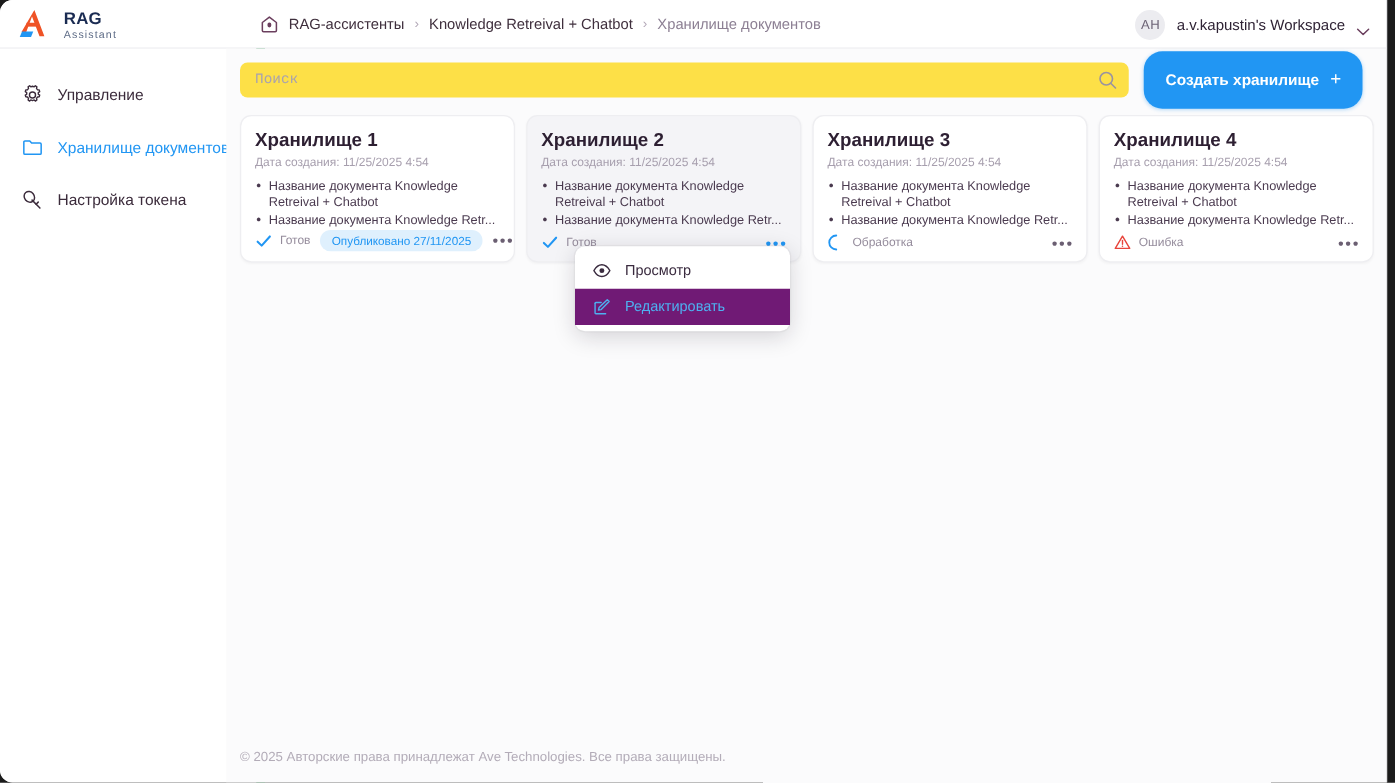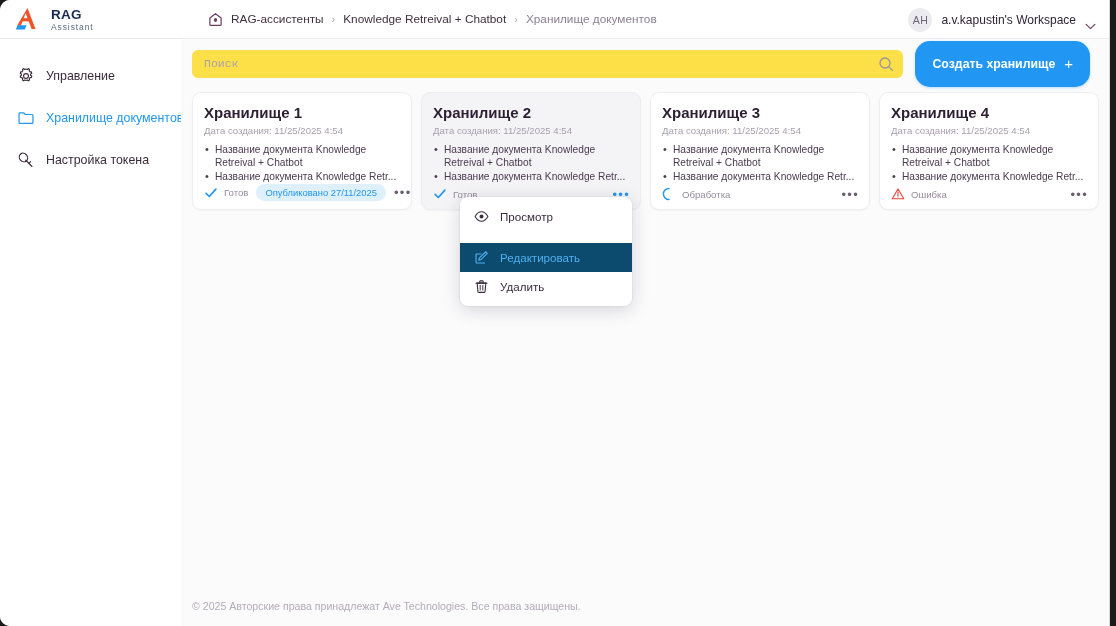--- a/index.html
+++ b/index.html
@@ -185,21 +185,21 @@
     background: #ffffff;
     border-radius: 8px;
     box-shadow: 0 4px 18px rgba(26,16,36,.17), 0 0 0 1px rgba(0,0,0,.035);
     padding: 5px 0; z-index: 40;
   }
   .dd-item {
     height: 29px; display: flex; align-items: center; gap: 11px;
     padding: 0 14px; font-size: 11.6px; color: #3a2b3f;
     cursor: pointer;
   }
-  .dd-item.hl { background: #0c4a6e; color: #4eb0f0; margin-top: 12px; }
+  .dd-item.hl { background: #701a75; color: #4eb0f0; }
   .dd-icon { width: 15px; height: 15px; flex: 0 0 auto; display:block; }
 
   
   .footer {
     position: absolute; left: 11px; bottom: 14px;
     font-size: 10.6px; color: #b3acb8;
   }
 </style>
 </head>
 <body>
@@ -398,28 +398,17 @@
       <div class="dd-item hl">
         <span class="dd-icon">
           <svg viewBox="0 0 16 16" width="15" height="15">
             <path d="M2.2 5.0 V13.2 a.7.7 0 0 0 .7.7 H11.2" fill="none" stroke="#4eb0f0" stroke-width="1.2" stroke-linecap="round"></path>
             <path d="M2.2 5.0 a.7.7 0 0 1 .7-.7 H7.4" fill="none" stroke="#4eb0f0" stroke-width="1.2" stroke-linecap="round"></path>
             <path d="M12.6 1.9 L14.2 3.5 L7.4 10.3 L5.1 10.8 L5.6 8.6 Z" fill="none" stroke="#4eb0f0" stroke-width="1.2" stroke-linejoin="round"></path>
           </svg>
         </span>
         <span>Редактировать</span>
       </div>
-      <div class="dd-item">
-        <span class="dd-icon">
-          <svg viewBox="0 0 16 16" width="15" height="15">
-            <path d="M3.4 4.4 H12.6 L11.8 13.6 a.8.8 0 0 1-.8.7 H5 a.8.8 0 0 1-.8-.7 Z" fill="none" stroke="#3a2b3f" stroke-width="1.15" stroke-linejoin="round"></path>
-            <path d="M2.2 4.4 H13.8" stroke="#3a2b3f" stroke-width="1.15" stroke-linecap="round"></path>
-            <path d="M6.2 4.2 V2.6 a.6.6 0 0 1 .6-.6 h2.4 a.6.6 0 0 1 .6.6 V4.2" fill="none" stroke="#3a2b3f" stroke-width="1.15" stroke-linejoin="round"></path>
-            <path d="M6.6 6.8 V11.8 M9.4 6.8 V11.8" stroke="#3a2b3f" stroke-width="1.05" stroke-linecap="round"></path>
-          </svg>
-        </span>
-        <span>Удалить</span>
-      </div>
     </div>
 
     <div class="footer">© 2025 Авторские права принадлежат Ave Technologies. Все права защищены.</div>
   </div>
 </div>
 
 </body></html>

